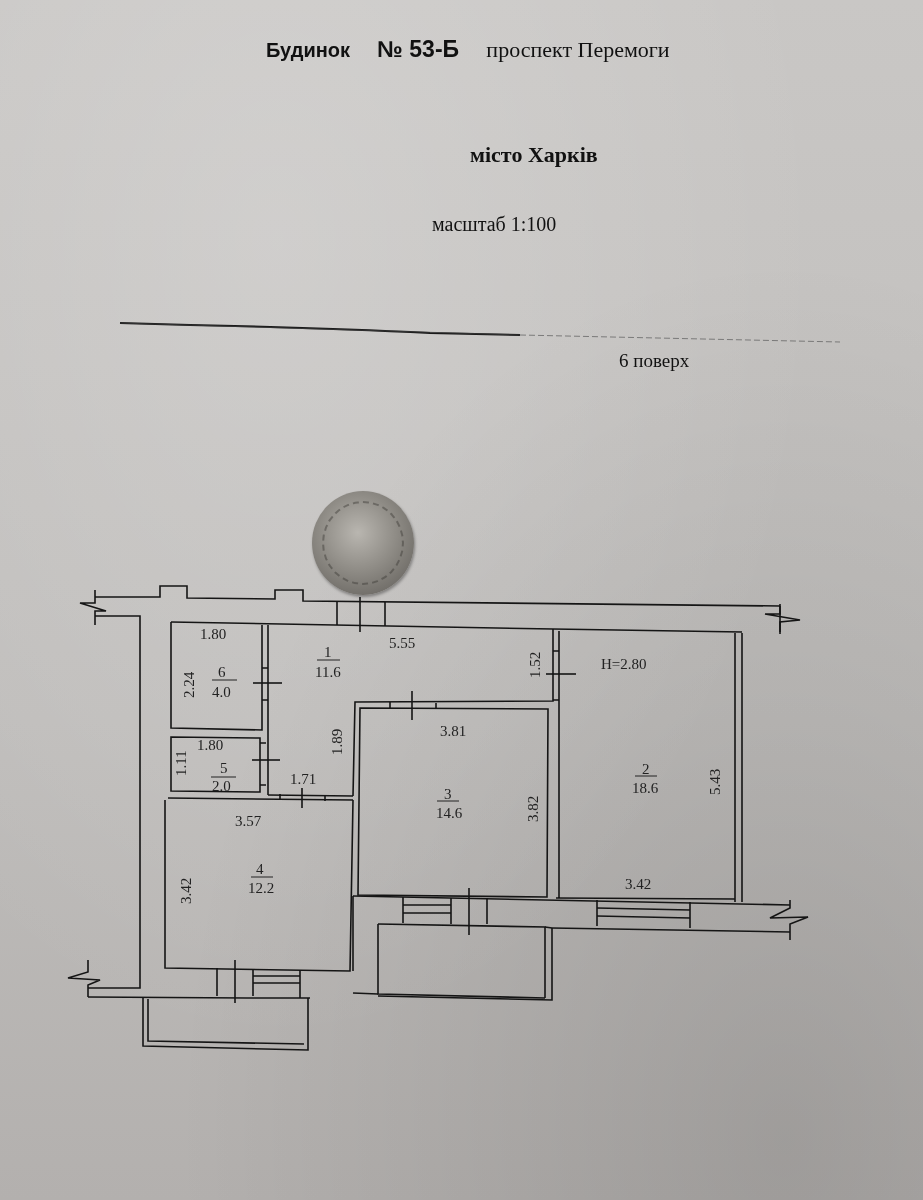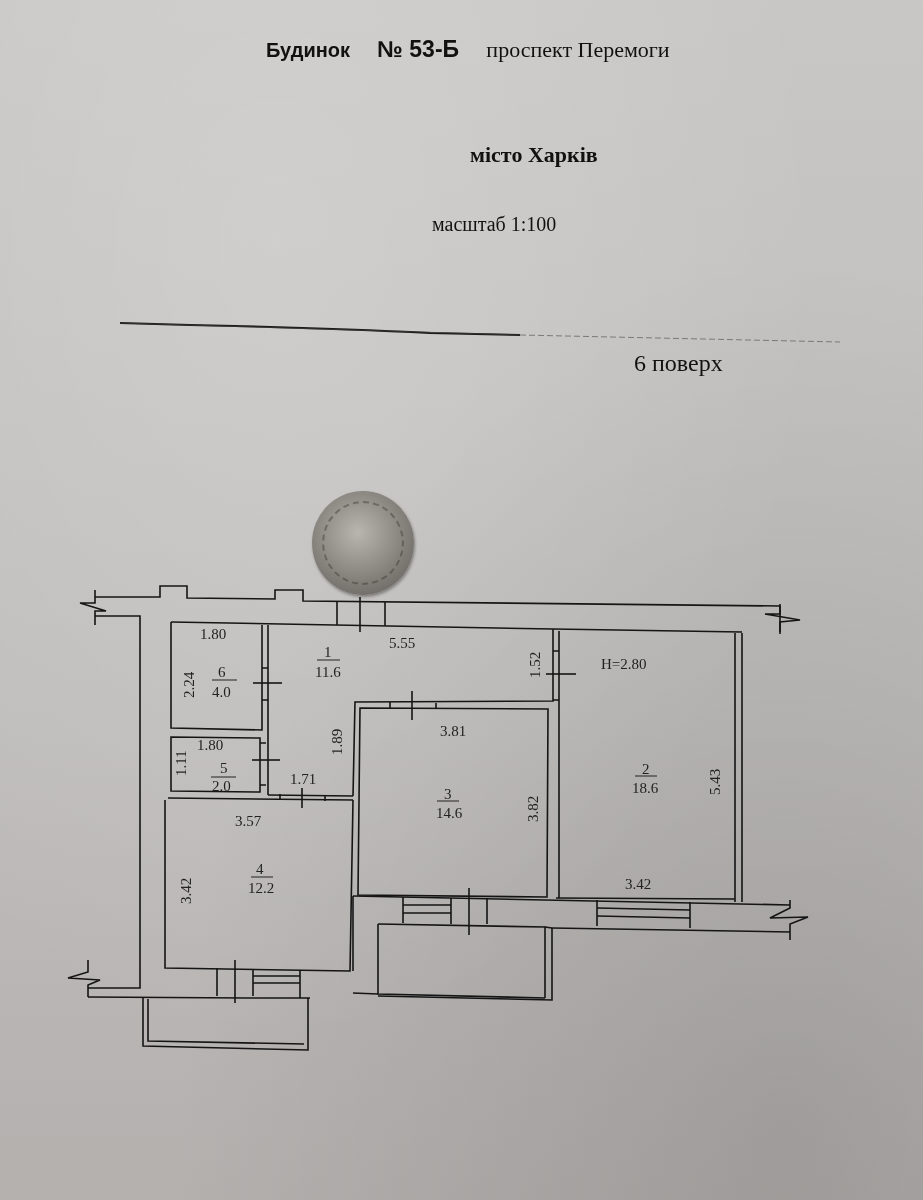--- a/index.html
+++ b/index.html
@@ -17,21 +17,21 @@
   }
   .title-line {
     position:absolute; top:36px; left:266px; white-space:nowrap;
     font-size:21px;
   }
   .title-line .b { font-family:"Liberation Sans", sans-serif; font-weight:bold; font-size:20px; }
   .title-line .num { font-family:"Liberation Sans", sans-serif; font-weight:bold; font-size:23px; margin-left:22px; }
   .title-line .street { margin-left:22px; font-size:22px; }
   .city { position:absolute; top:142px; left:438px; font-size:22px; font-weight:bold; white-space:nowrap;margin-left:32px; }
   .scale { position:absolute; top:201px; left:432px; font-size:20px; white-space:nowrap;margin-top:12px; }
-  .floor { position:absolute; top:350px; left:634px; font-size:24px; white-space:nowrap; }
+  .floor { position:absolute; top:350px; left:619px; font-size:19px; white-space:nowrap; }
   .divider-line { position:absolute; top:0; left:0; }
   svg.plan { position:absolute; left:0; top:0; }
   .lbl { font-family:"Liberation Serif", serif; font-size:15px; fill:#222; }
   .seal {
     position:absolute; left:312px; top:491px; width:102px; height:104px; border-radius:50%;
     background: radial-gradient(circle at 45% 40%, #b9b6b0 0%, #8f8c86 45%, #6e6b66 80%, #55524e 100%);
     box-shadow: 1px 2px 3px rgba(0,0,0,0.35);
   }
   .seal::after {
     content:""; position:absolute; inset:10px; border-radius:50%;

